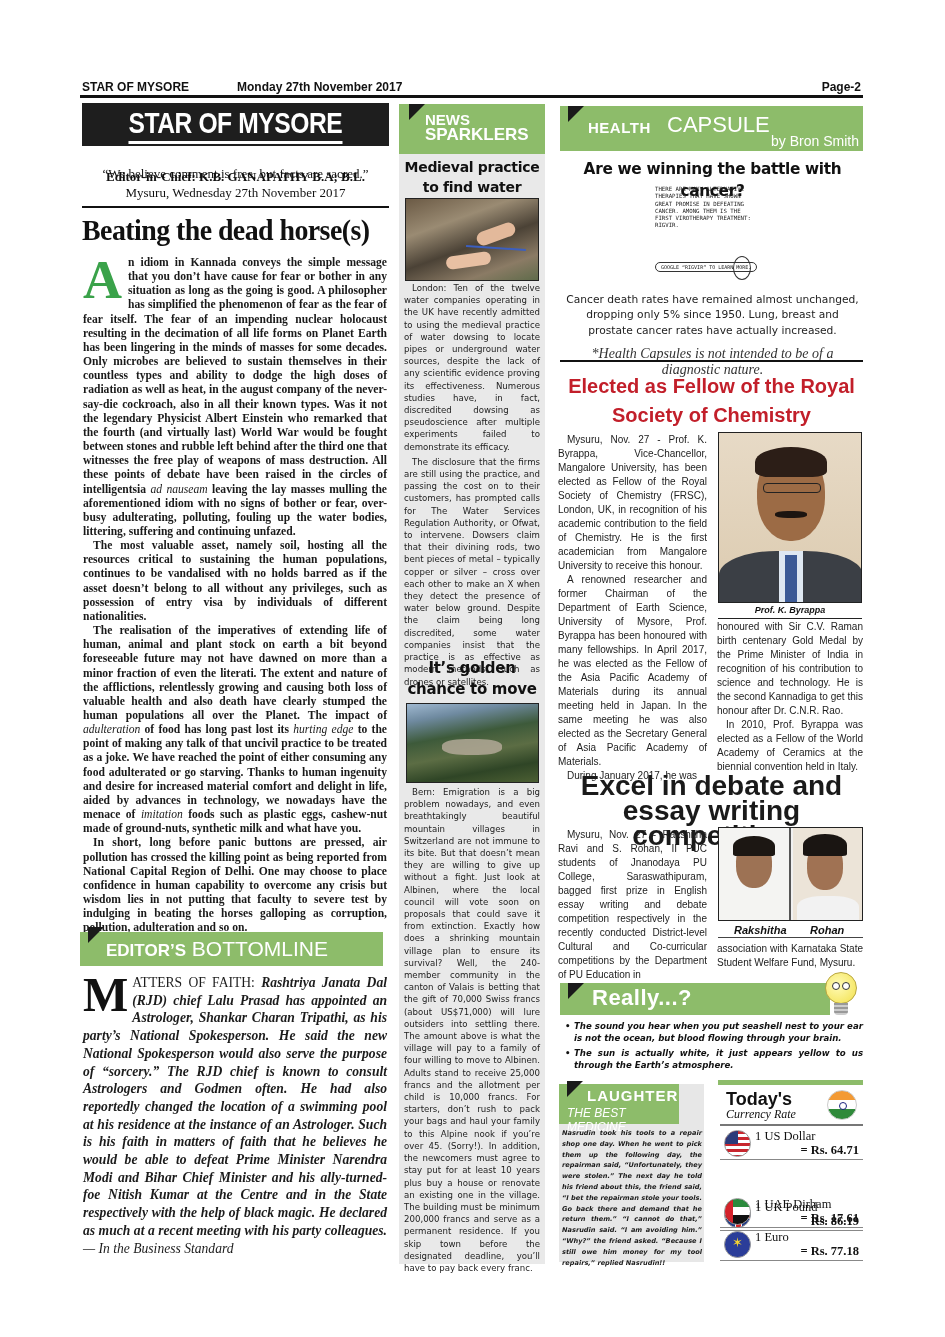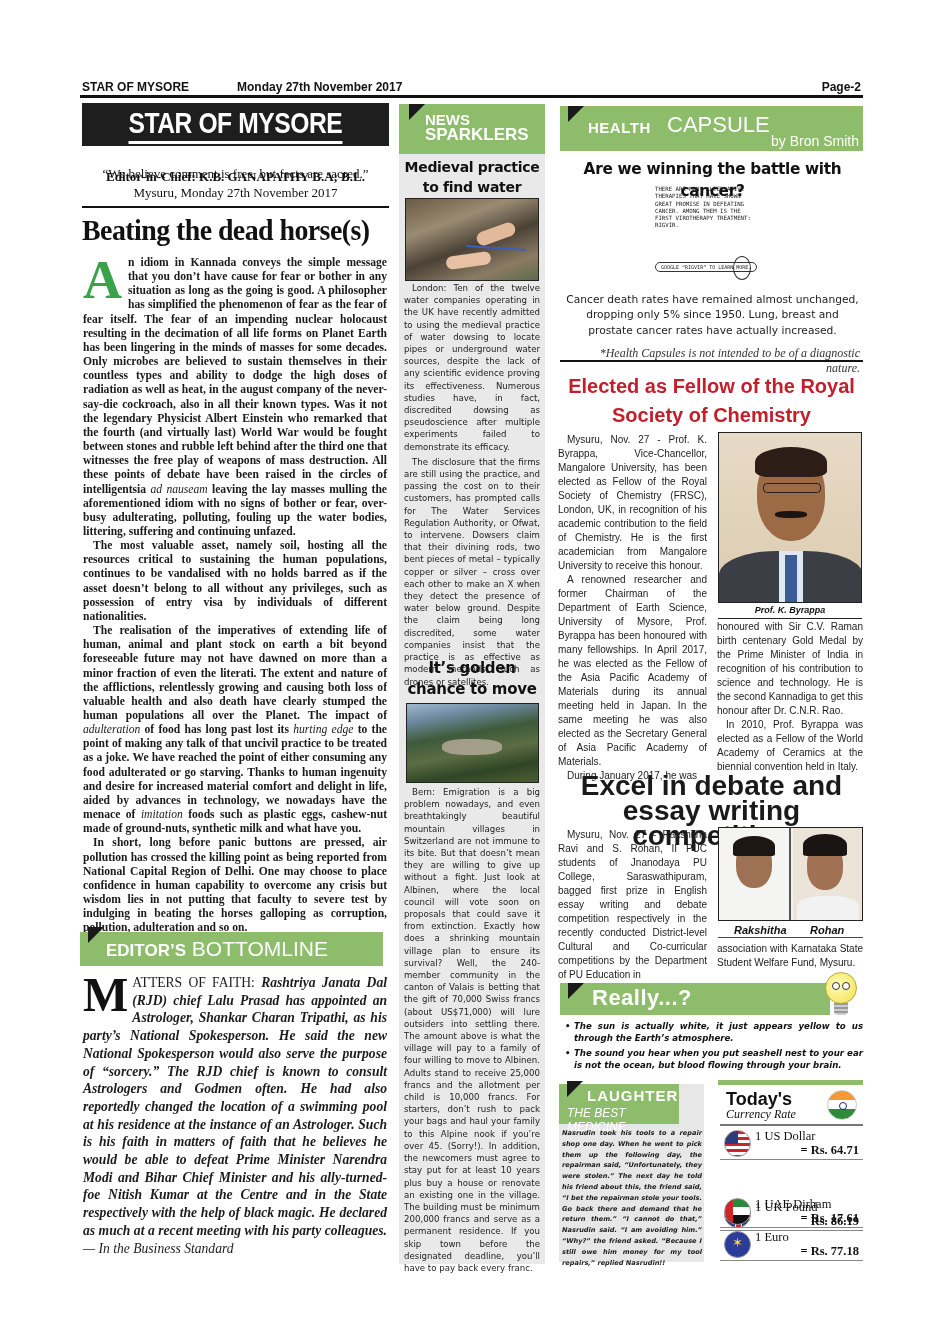--- a/index.html
+++ b/index.html
@@ -76,21 +76,21 @@
   .health-banner .hb-big { position: absolute; left: 107px; top: 6px; font-size: 22px; }
   .health-banner .hb-by { position: absolute; right: 4px; top: 27px; font-size: 14px; }
 
   .health-q { left: 560px; top: 158px; width: 305px; text-align: center; font-family: "DejaVu Sans", sans-serif; font-weight: bold; font-size: 15.3px; line-height: 22px; letter-spacing: -0.3px; }
 
   .cartoon { left: 655px; top: 186px; width: 120px; height: 100px; font-family: "DejaVu Sans Mono", monospace; font-size: 5.7px; line-height: 7.3px; color: #222; text-transform: uppercase; }
   .cartoon .bubble { position: absolute; left: 0; top: 76px; border: 1px solid #333; border-radius: 10px; padding: 1px 5px; font-size: 5px; line-height: 6px; }
   .cartoon .face { position: absolute; left: 78px; top: 70px; width: 18px; height: 24px; border: 1px solid #333; border-radius: 50%; }
 
   .health-text { left: 565px; top: 292px; width: 295px; text-align: center; font-family: "DejaVu Sans", sans-serif; font-size: 10.7px; line-height: 15.4px; color: #222; }
-  .health-note { left: 565px; top: 346px; width: 295px; text-align: right; font-size: 12px; font-style: italic; color: #333; }
+  .health-note { left: 565px; top: 346px; width: 295px; text-align: center; font-size: 14px; font-style: italic; color: #333; }
   .rule-r { left: 560px; top: 360px; width: 303px; height: 2px; background: #111; }
 
   .rsc-headline { left: 560px; top: 372px; width: 303px; text-align: center; font-family: "Liberation Sans", sans-serif; font-weight: bold; font-size: 20px; line-height: 29px; color: #c21f2a; }
 
   .rsc-photo { left: 718px; top: 432px; width: 144px; height: 171px; border: 1px solid #222; background: linear-gradient(180deg, #e7dac6 0%, #dccbb0 100%); overflow: hidden; }
   .rsc-photo .head { position: absolute; left: 38px; top: 18px; width: 68px; height: 90px; background: #9c6b45; border-radius: 45% 45% 48% 48%; }
   .rsc-photo .hair { position: absolute; left: 36px; top: 14px; width: 72px; height: 30px; background: #2c1e17; border-radius: 50% 50% 20% 20%; }
   .rsc-photo .glasses { position: absolute; left: 44px; top: 50px; width: 58px; height: 10px; border: 1px solid #222; border-radius: 4px; }
   .rsc-photo .mustache { position: absolute; left: 56px; top: 78px; width: 32px; height: 7px; background: #1c1410; border-radius: 40%; }
   .rsc-photo .suit { position: absolute; left: 0; top: 118px; width: 144px; height: 60px; background: #3b3f45; border-radius: 40% 40% 0 0; }
@@ -169,21 +169,21 @@
   <span class="ts-left">STAR OF MYSORE</span>
   <span class="ts-mid">Monday 27th  November 2017</span>
   <span class="ts-right">Page-2</span>
 </div>
 
 <div class="abs masthead">
   <span class="mh-title">STAR OF MYSORE</span>
 </div>
 <div class="abs mh-quote">“We believe comment is free, but facts are sacred.”</div>
 <div class="abs mh-editor">Editor-in-Chief: K.B. GANAPATHY B.A; B.L.</div>
-<div class="abs mh-date">Mysuru, Monday 27th November 2017</div>
+<div class="abs mh-date">Mysuru, Wednesday 27th November 2017</div>
 <div class="abs rule-l"></div>
 
 <h1 class="abs edit-headline">Beating the dead horse(s)</h1>
 <div class="abs edit-body">
   <p class="first"><span class="dropcap-a">A</span><span>n idiom in Kannada conveys the simple message that you don’t have cause for fear or bother in any situation as long as the going is good. A philosopher has simplified the phenomenon of fear as the fear of fear itself. The fear of an impending nuclear holocaust resulting in the decimation of all life forms on Planet Earth has been lingering in the minds of masses for some decades. Only microbes are believed to sustain themselves in their countless types and ability to dodge the high doses of radiation as well as heat, in the august company of the never-say-die cockroach, also in all their known types. Was it not the legendary Physicist Albert Einstein who remarked that the fourth (and virtually last) World War would be fought between stones and rubble left behind after the third one that witnesses the free play of weapons of mass destruction. All these points of debate have been raised in the circles of intelligentsia </span><em>ad nauseam</em><span> leaving the lay masses mulling the aforementioned idiom with no signs of bother or fear, over-busy adulterating, polluting, fouling up the water bodies, littering, suffering and continuing unfazed.</span></p>
   <p>The most valuable asset, namely soil, hosting all the resources critical to sustaining the human populations, continues to be vandalised with no holds barred as if the asset doesn’t belong to all without any privileges, such as possession of entry visa by individuals of different nationalities.</p>
   <p><span>The realisation of the imperatives of extending life of human, animal and plant stock on earth a bit beyond foreseeable future may not have dawned on more than a minor fraction of even the literati. The extent and nature of the afflictions, relentlessly growing and causing both loss of valuable health and also death have clearly stumped the human populations all over the Planet. The impact of </span><em>adulteration</em><span> of food has long past lost its </span><em>hurting edge</em><span> to the point of making any talk of that uncivil practice to be treated as a joke. We have reached the point of either consuming any food adulterated or go starving. Thanks to human ingenuity and desire for increased material comfort and delight in life, aided by advances in technology, we nowadays have the menace of </span><em>imitation</em><span> foods such as plastic eggs, cashew-nut made of ground-nuts, synthetic milk and what have you.</span></p>
   <p>In short, long before panic buttons are pressed, air pollution has crossed the killing point as being reported from National Capital Region of Delhi. One may choose to place confidence in human capability to overcome any crisis but wisdom lies in not putting that faculty to severe test by indulging in beating the horses galloping as corruption, pollution, adulteration and so on.</p>
 </div>
 
@@ -283,22 +283,22 @@
   <div class="corner"></div>
   <span class="rl-text">Really...?</span>
 </div>
 <div class="abs bulb">
   <div class="glass"></div>
     <div class="eye l"></div>
     <div class="eye r"></div>
     <div class="base"></div>
 </div>
 <ul class="abs really-list">
+  <li>The sound you hear when you put seashell nest to your ear is not the ocean, but blood flowing through your brain.</li>
   <li>The sun is actually white, it just appears yellow to us through the Earth’s atmosphere.</li>
-  <li>The sound you hear when you put seashell nest to your ear is not the ocean, but blood flowing through your brain.</li>
 </ul>
 
 <div class="abs laughter-box"></div>
 <div class="abs green-banner laughter-banner">
   <div class="corner"></div>
   <span class="lg1">LAUGHTER</span>
   <span class="lg2">THE BEST MEDICINE</span>
 </div>
 <div class="abs laughter-body">Nasrudin took his tools to a repair shop one day. When he went to pick them up the following day, the repairman said, “Unfortunately, they were stolen.” The next day he told his friend about this, the friend said, “I bet the repairman stole your tools. Go back there and demand that he return them.” “I cannot do that,” Nasrudin said. “I am avoiding him.” “Why?” the friend asked. “Because I still owe him money for my tool repairs,” replied Nasrudin!!</div>
 

